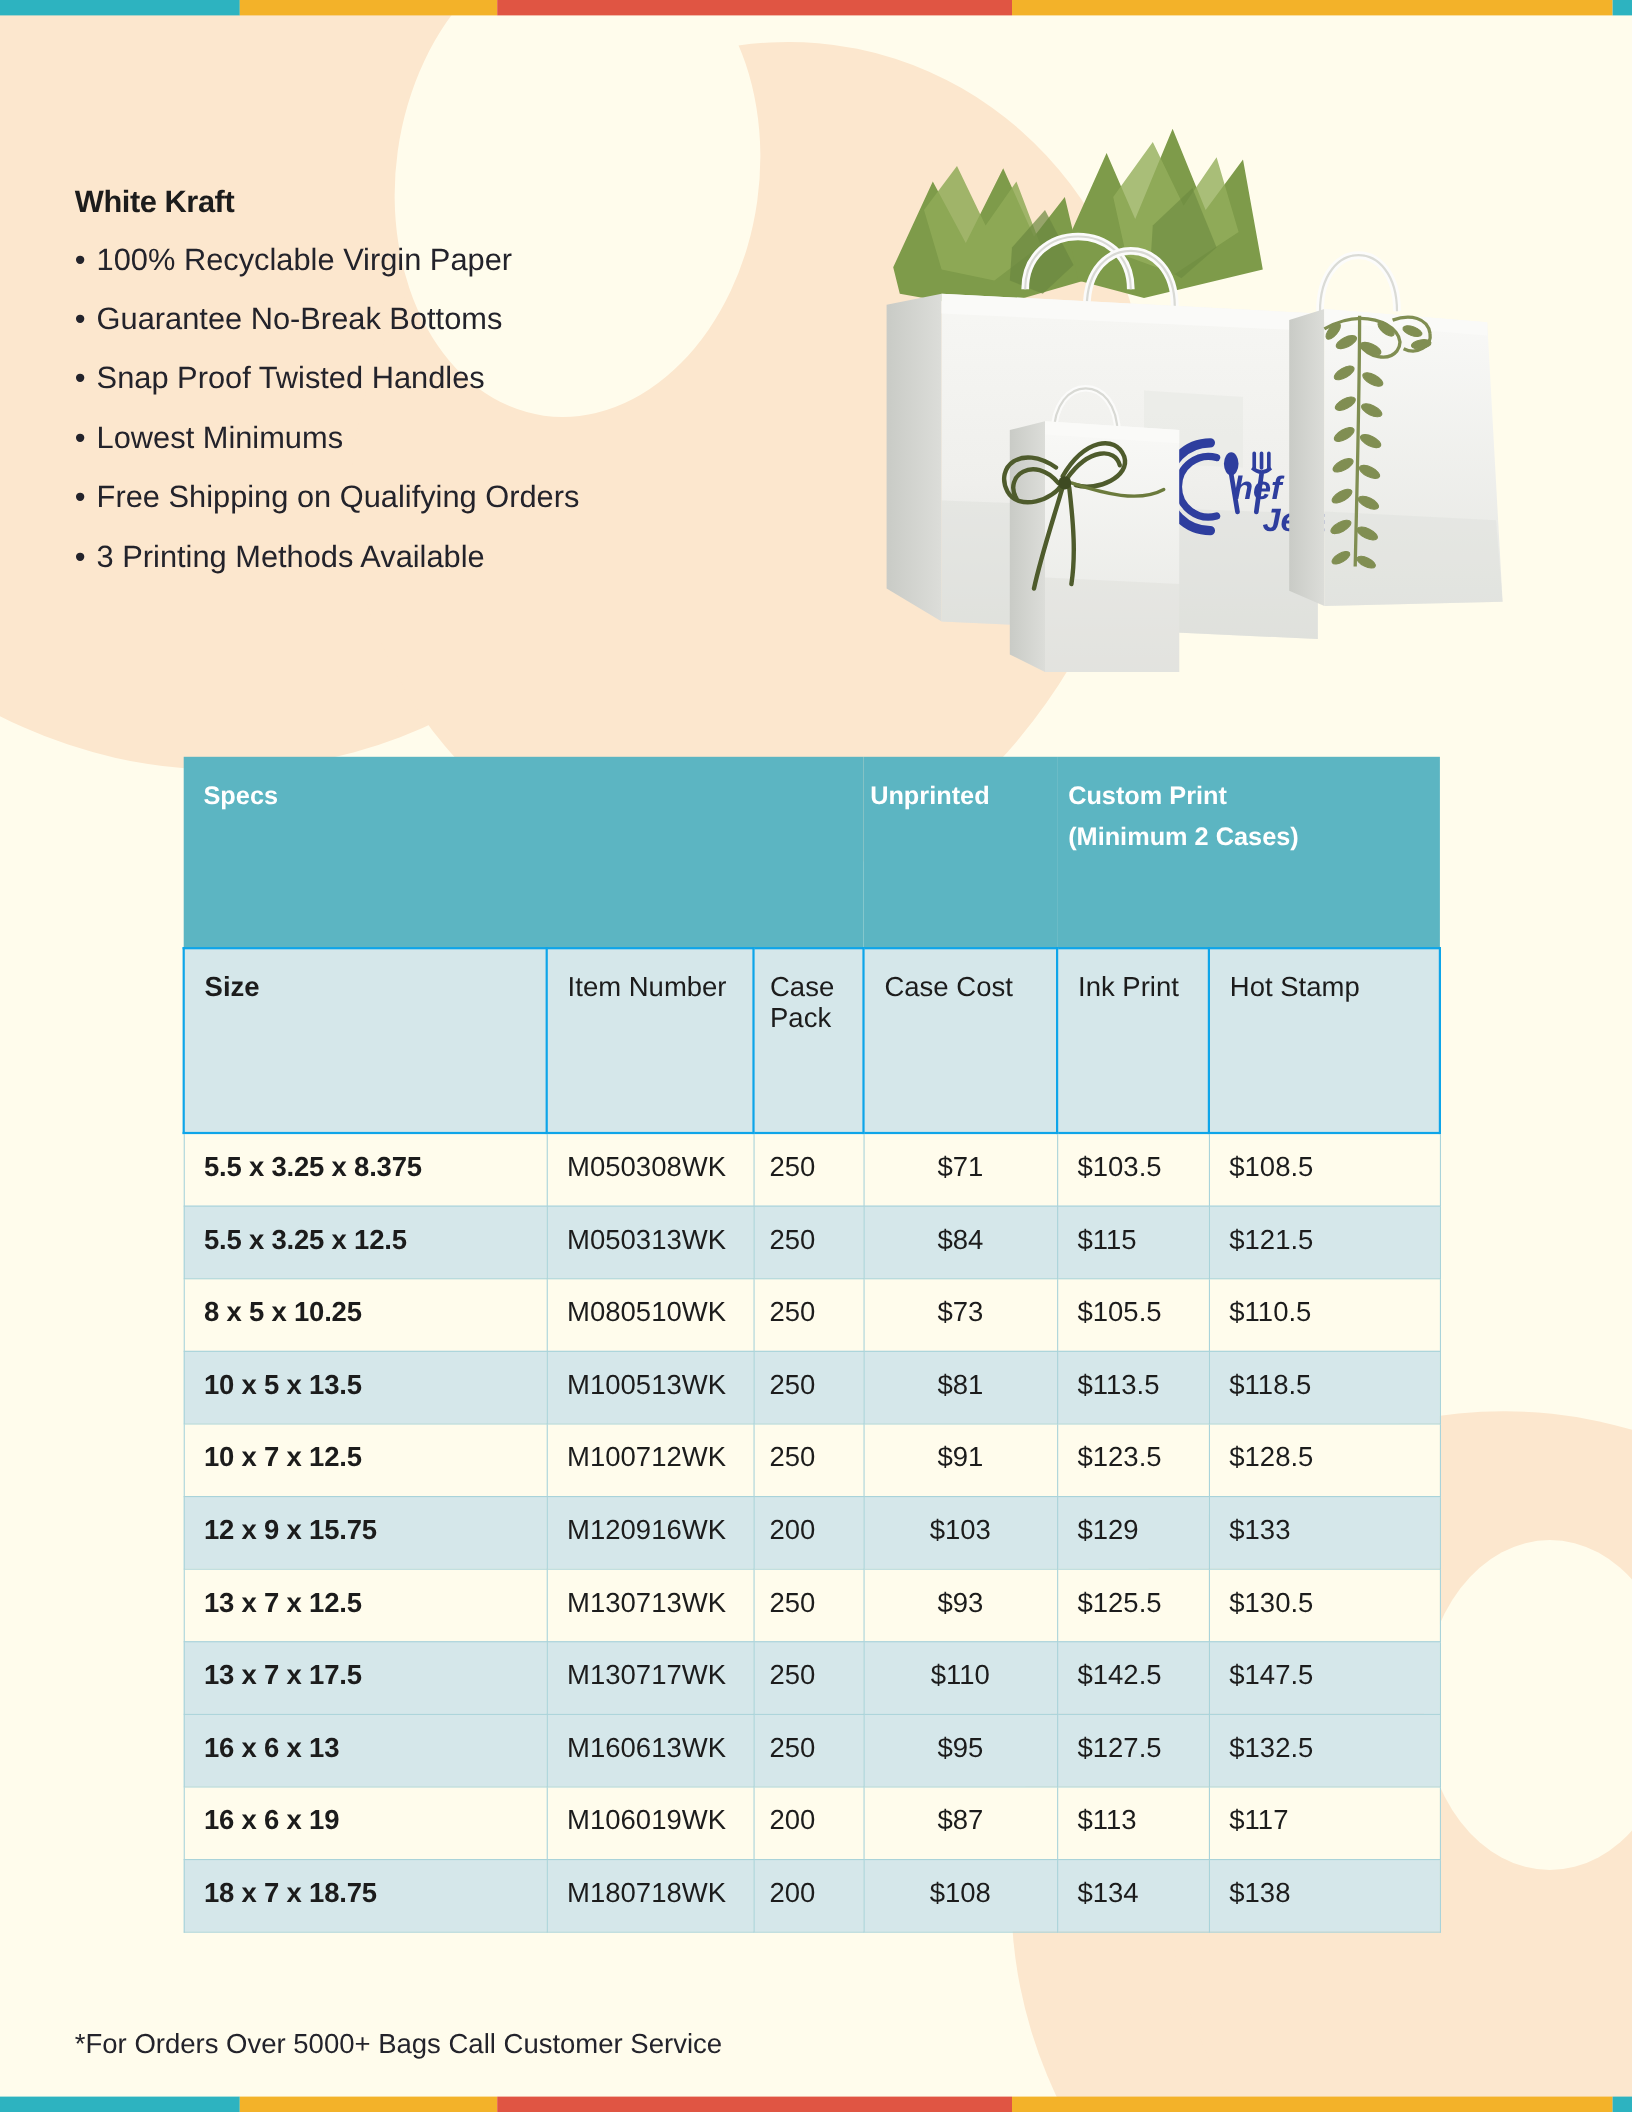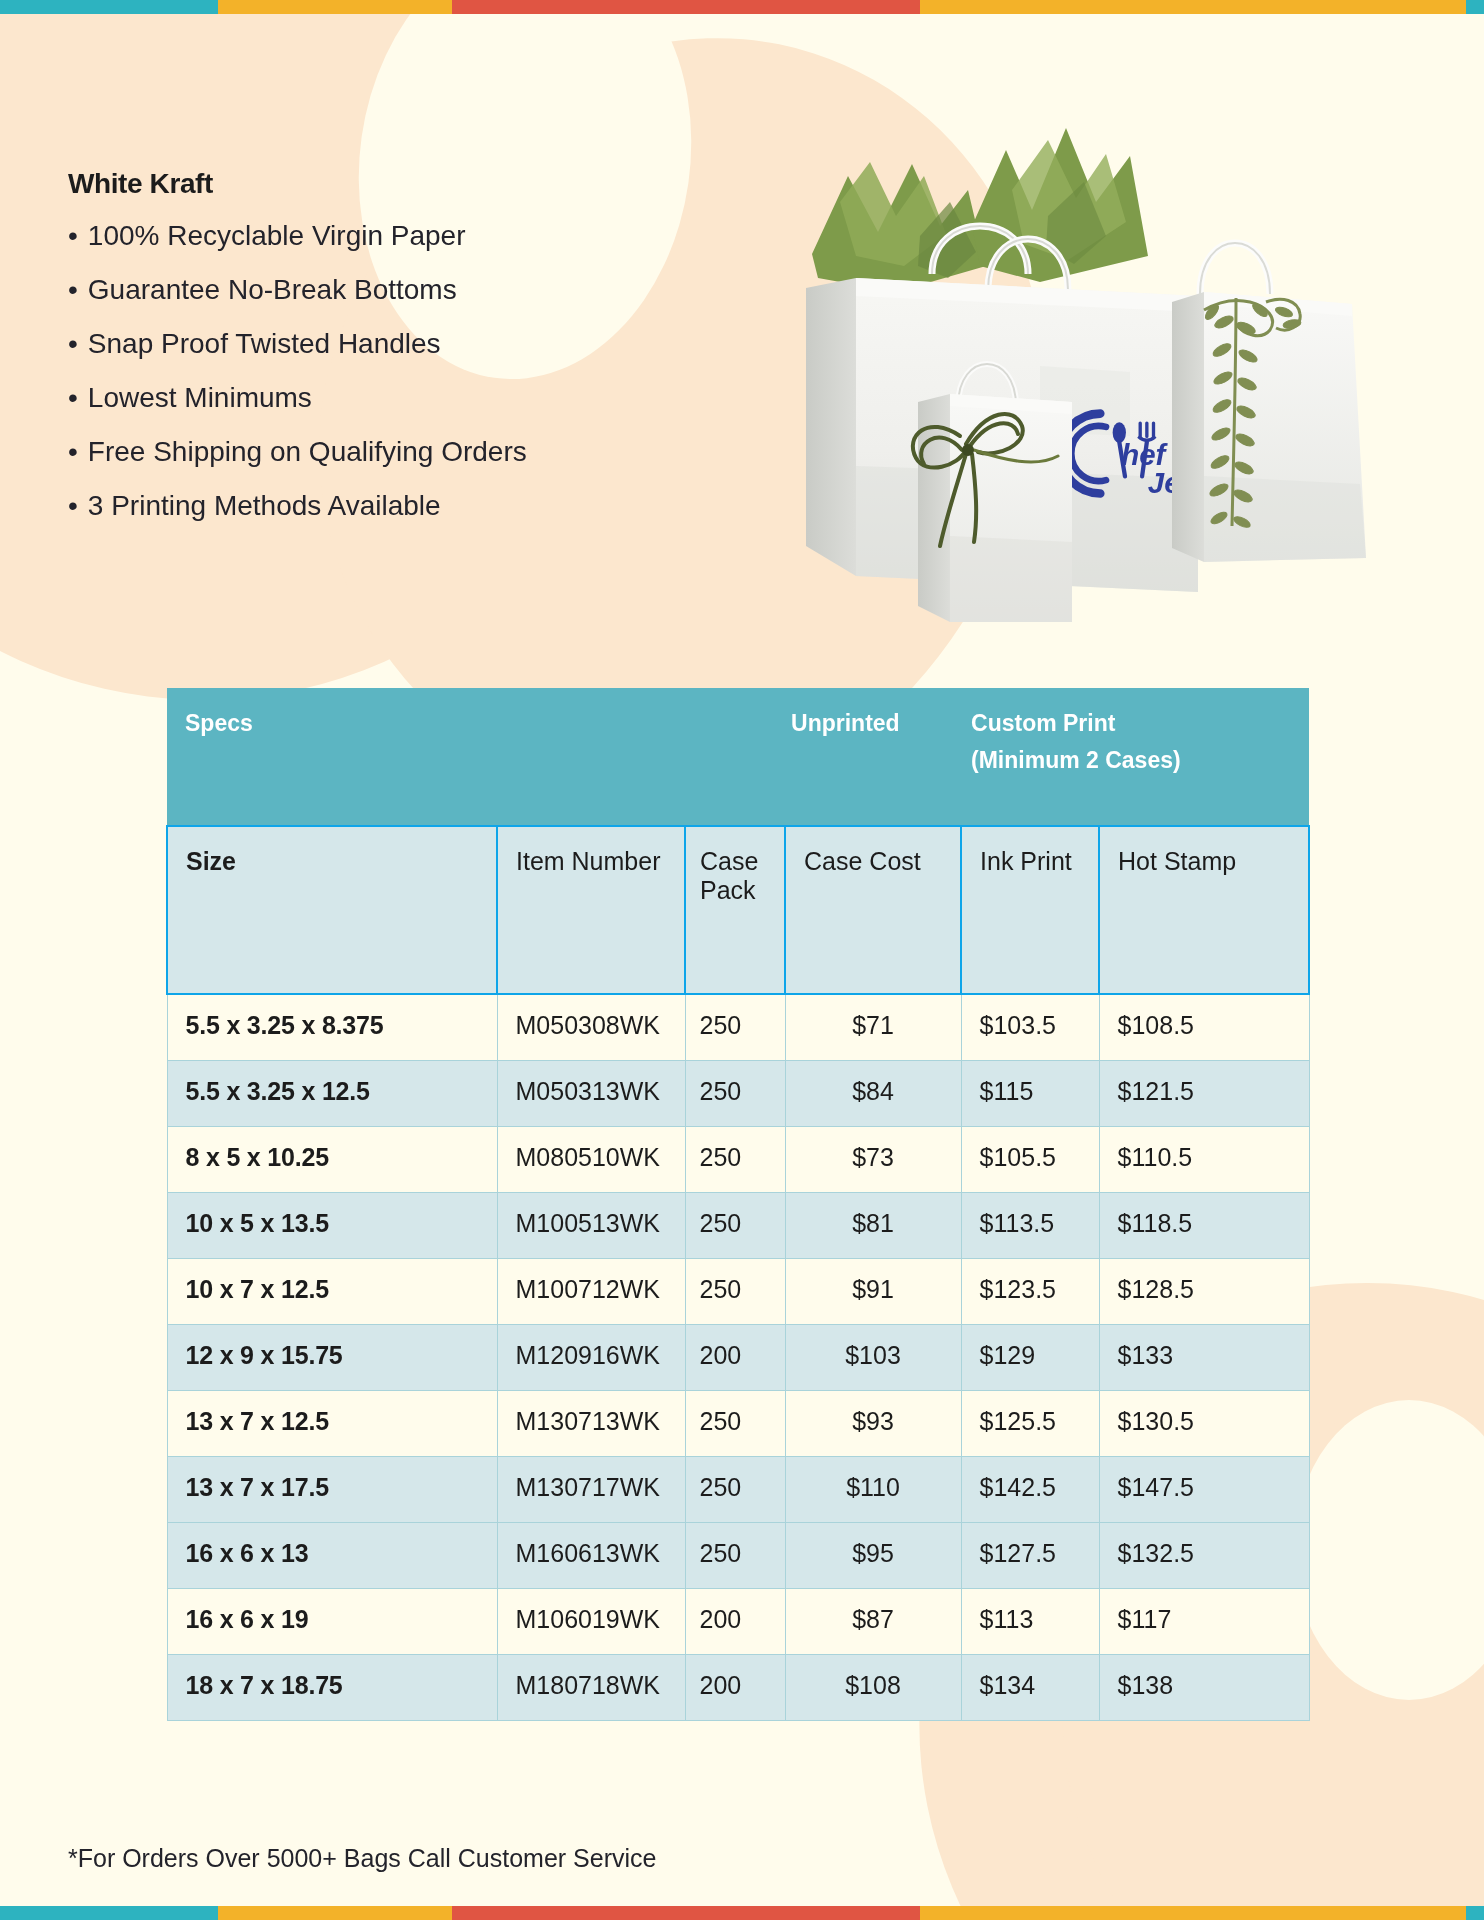--- a/index.html
+++ b/index.html
@@ -84,21 +84,21 @@
   .feature-list { list-style:none; }
   .feature-list li {
     font-size:28px; color:#23232B;
     line-height:1.0; margin-bottom:26px;
     white-space:nowrap;
   }
   .feature-list li .dot { margin-right:10px; }
 
   
   .product-photo {
-    position:absolute; left:800px; top:106px;
+    position:absolute; left:800px; top:95px;
     width:660px; height:520px; z-index:8;
   }
   .product-photo svg { display:block; width:100%; height:100%; }
 
   
   .spec-table {
     position:absolute; left:166px; top:688px;
     width:1142px; z-index:12;
     border-collapse:collapse;
     table-layout:fixed;
@@ -111,21 +111,21 @@
   .spec-table col.c-hot    { width:210px; }
 
   
   .banner-row th {
     background:#5CB5C2;
     color:#FFFFFF;
     font-size:23px;
     font-weight:bold;
     text-align:left;
     padding:22px 0 0 18px;
-    height:138px;
+    height:174px;
     vertical-align:top;
     border:none;
   }
   .banner-row th.b-unprinted { padding-left:6px; text-align:left; }
   .banner-row th.b-custom    { padding-left:10px; }
   .banner-row th .sub { display:block; margin-top:10px; }
 
   
   .colhead-row td {
     background:#D5E7EA;

